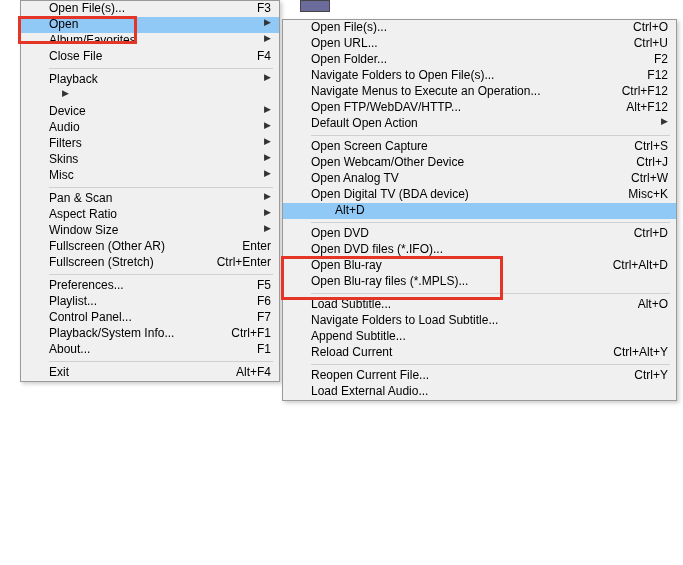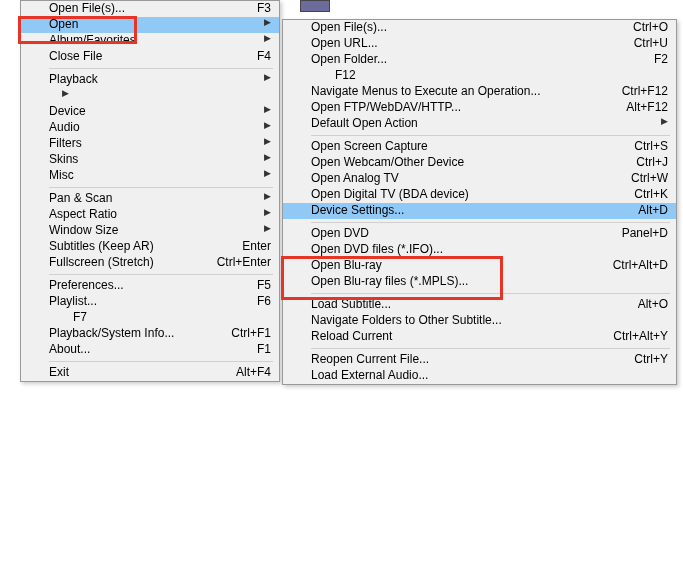--- a/index.html
+++ b/index.html
@@ -125,37 +125,38 @@
     </div>
     <div class="menu-item">
       <span class="label">Aspect Ratio</span>
       <span class="arrow">▶</span>
     </div>
     <div class="menu-item">
       <span class="label">Window Size</span>
       <span class="arrow">▶</span>
     </div>
     <div class="menu-item">
-      <span class="label">Subtitles (Keep AR)</span>
+      <span class="label">Fullscreen (Other AR)</span>
       <span class="shortcut">Enter</span>
     </div>
     <div class="menu-item">
       <span class="label">Fullscreen (Stretch)</span>
       <span class="shortcut">Ctrl+Enter</span>
     </div>
     <div class="separator"></div>
     <div class="menu-item">
       <span class="label">Preferences...</span>
       <span class="shortcut">F5</span>
     </div>
     <div class="menu-item">
       <span class="label">Playlist...</span>
       <span class="shortcut">F6</span>
     </div>
     <div class="menu-item">
+      <span class="label">Control Panel...</span>
       <span class="shortcut">F7</span>
     </div>
     <div class="menu-item">
       <span class="label">Playback/System Info...</span>
       <span class="shortcut">Ctrl+F1</span>
     </div>
     <div class="menu-item">
       <span class="label">About...</span>
       <span class="shortcut">F1</span>
     </div>
@@ -172,20 +173,21 @@
     </div>
     <div class="menu-item">
       <span class="label">Open URL...</span>
       <span class="shortcut">Ctrl+U</span>
     </div>
     <div class="menu-item">
       <span class="label">Open Folder...</span>
       <span class="shortcut">F2</span>
     </div>
     <div class="menu-item">
+      <span class="label">Navigate Folders to Open File(s)...</span>
       <span class="shortcut">F12</span>
     </div>
     <div class="menu-item">
       <span class="label">Navigate Menus to Execute an Operation...</span>
       <span class="shortcut">Ctrl+F12</span>
     </div>
     <div class="menu-item">
       <span class="label">Open FTP/WebDAV/HTTP...</span>
       <span class="shortcut">Alt+F12</span>
     </div>
@@ -201,48 +203,50 @@
     <div class="menu-item">
       <span class="label">Open Webcam/Other Device</span>
       <span class="shortcut">Ctrl+J</span>
     </div>
     <div class="menu-item">
       <span class="label">Open Analog TV</span>
       <span class="shortcut">Ctrl+W</span>
     </div>
     <div class="menu-item">
       <span class="label">Open Digital TV (BDA device)</span>
-      <span class="shortcut">Ctrl+K</span>
+      <span class="shortcut">Misc+K</span>
     </div>
     <div class="menu-item highlighted">
-      <span class="label">Device Settings...</span>
       <span class="shortcut">Alt+D</span>
     </div>
     <div class="separator"></div>
     <div class="menu-item">
       <span class="label">Open DVD</span>
-      <span class="shortcut">Panel+D</span>
+      <span class="shortcut">Ctrl+D</span>
     </div>
     <div class="menu-item">
       <span class="label">Open DVD files (*.IFO)...</span>
     </div>
     <div class="menu-item">
       <span class="label">Open Blu-ray</span>
       <span class="shortcut">Ctrl+Alt+D</span>
     </div>
     <div class="menu-item">
       <span class="label">Open Blu-ray files (*.MPLS)...</span>
     </div>
     <div class="separator"></div>
     <div class="menu-item">
       <span class="label">Load Subtitle...</span>
       <span class="shortcut">Alt+O</span>
     </div>
     <div class="menu-item">
-      <span class="label">Navigate Folders to Other Subtitle...</span>
+      <span class="label">Navigate Folders to Load Subtitle...</span>
+    </div>
+    <div class="menu-item">
+      <span class="label">Append Subtitle...</span>
     </div>
     <div class="menu-item">
       <span class="label">Reload Current</span>
       <span class="shortcut">Ctrl+Alt+Y</span>
     </div>
     <div class="separator"></div>
     <div class="menu-item">
       <span class="label">Reopen Current File...</span>
       <span class="shortcut">Ctrl+Y</span>
     </div>

